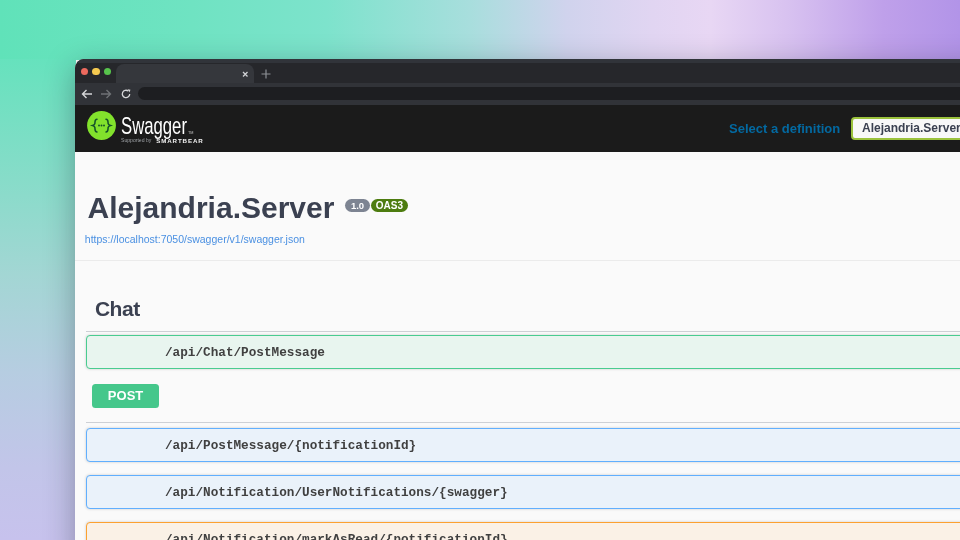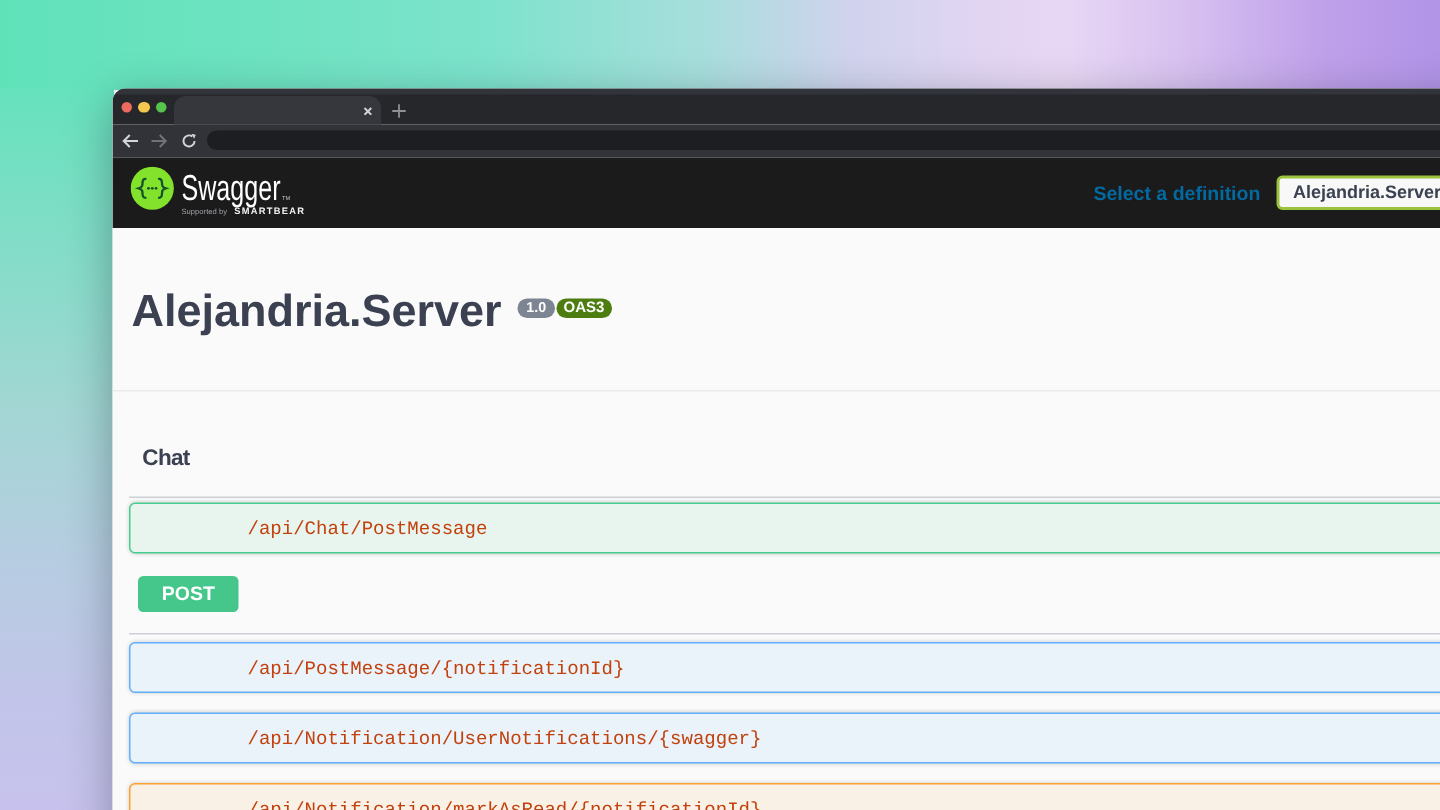--- a/index.html
+++ b/index.html
@@ -26,27 +26,27 @@
   .swtext { left:46px; top:56px; }
   .seldef { left:654px; top:61.5px; width:115px; color:#0369a1; font-size:13px; font-weight:bold; }
   .selbox { left:776px; top:57.5px; width:230px; height:23px; background:#f8f8f8; border:2px solid #9bc23c; border-radius:4px; color:#3b4151; font-size:12px; font-weight:bold; line-height:19px; padding-left:9px; }
 
   h1.title { left:12.6px; top:132.4px; font-size:30px; font-weight:bold; color:#3b4151; }
   .stamp { top:140.3px; height:13px; border-radius:7px; color:#fff; font-weight:bold; text-align:center; }
   .v10 { left:270px; width:25px; background:#7d8492; font-size:9.5px; line-height:13.5px; }
   .oas { left:296px; width:36.7px; background:#4d7c0f; font-size:10px; line-height:13.5px; }
   .link { left:9.8px; top:173.5px; font-size:10.5px; color:#4a90e2; }
   .divider { left:0; top:200.5px; width:100%; height:1px; background:#ebebeb; }
-  h3.tag { font-size:15px; font-weight:bold; color:#3b4151; letter-spacing:-0.45px; }
+  h3.tag { font-size:21px; font-weight:bold; color:#3b4151; letter-spacing:-0.45px; }
   .tagline { left:10.5px; width:980px; height:1px; background:#cdd0d5; }
   .opblock { left:11.3px; width:975px; height:34px; border-radius:4px; border:1px solid; box-shadow:0 0 3px rgba(0,0,0,.19); }
   .opblock .badge { position:absolute; left:5px; top:4.8px; width:66.5px; height:23.5px; border-radius:3.5px;
      color:#fff; font-weight:bold; font-size:13px; text-align:center; line-height:24px;margin-top:44px; }
   .opblock .path { position:absolute; left:77.7px; top:0; height:32px; line-height:33px;
-     font-family:"Liberation Mono", monospace; font-weight:normal; font-size:12.7px; color:#c2410c; }
+     font-family:"Liberation Mono", monospace; font-weight:bold; font-size:12.7px; color:#404040; }
   .post  { border-color:#49cc90; background:#e8f5ef; }
   .post .badge { background:#45c78b; }
   .get   { border-color:#61affe; background:#eaf2fa; }
   .get .badge { background:#701a75; }
   .put   { border-color:#fca130; background:#faf1e6; }
   .put .badge { background:#faa02c; }
 </style>
 </head>
 <body>
 <div class="bgtop"></div>
@@ -90,20 +90,21 @@
     <text x="67" y="18.6" font-family="Liberation Sans" font-size="3.8" fill="#c4c4c4">TM</text>
     <text x="0" y="27.4" font-family="Liberation Sans" font-size="5.1" fill="#9da1a5">Supported by</text>
     <text x="35.2" y="27.8" font-family="Liberation Sans" font-size="6.2" font-weight="bold" fill="#f2f2f2" textLength="47.5" lengthAdjust="spacing" letter-spacing="1">SMARTBEAR</text>
   </svg>
   <div class="seldef">Select a definition</div>
   <div class="selbox">Alejandria.Server</div>
   <div class="content"></div>
   <h1 class="title">Alejandria.Server</h1>
   <div class="stamp v10">1.0</div>
   <div class="stamp oas">OAS3</div>
+  <div class="link">https://localhost:7050/swagger/v1/swagger.json</div>
   <div class="divider"></div>
   <h3 class="tag" style="left:19.9px;top:238.1px;">Chat</h3>
   <div class="tagline" style="top:271.5px;"></div>
   <div class="opblock post" style="top:275.5px;">
     <div class="badge">POST</div>
     <div class="path">/api/Chat/PostMessage</div>
   </div>
   <div class="tagline" style="top:363px;"></div>
   <div class="opblock get" style="top:368.5px;">
     <div class="badge">GET</div>

